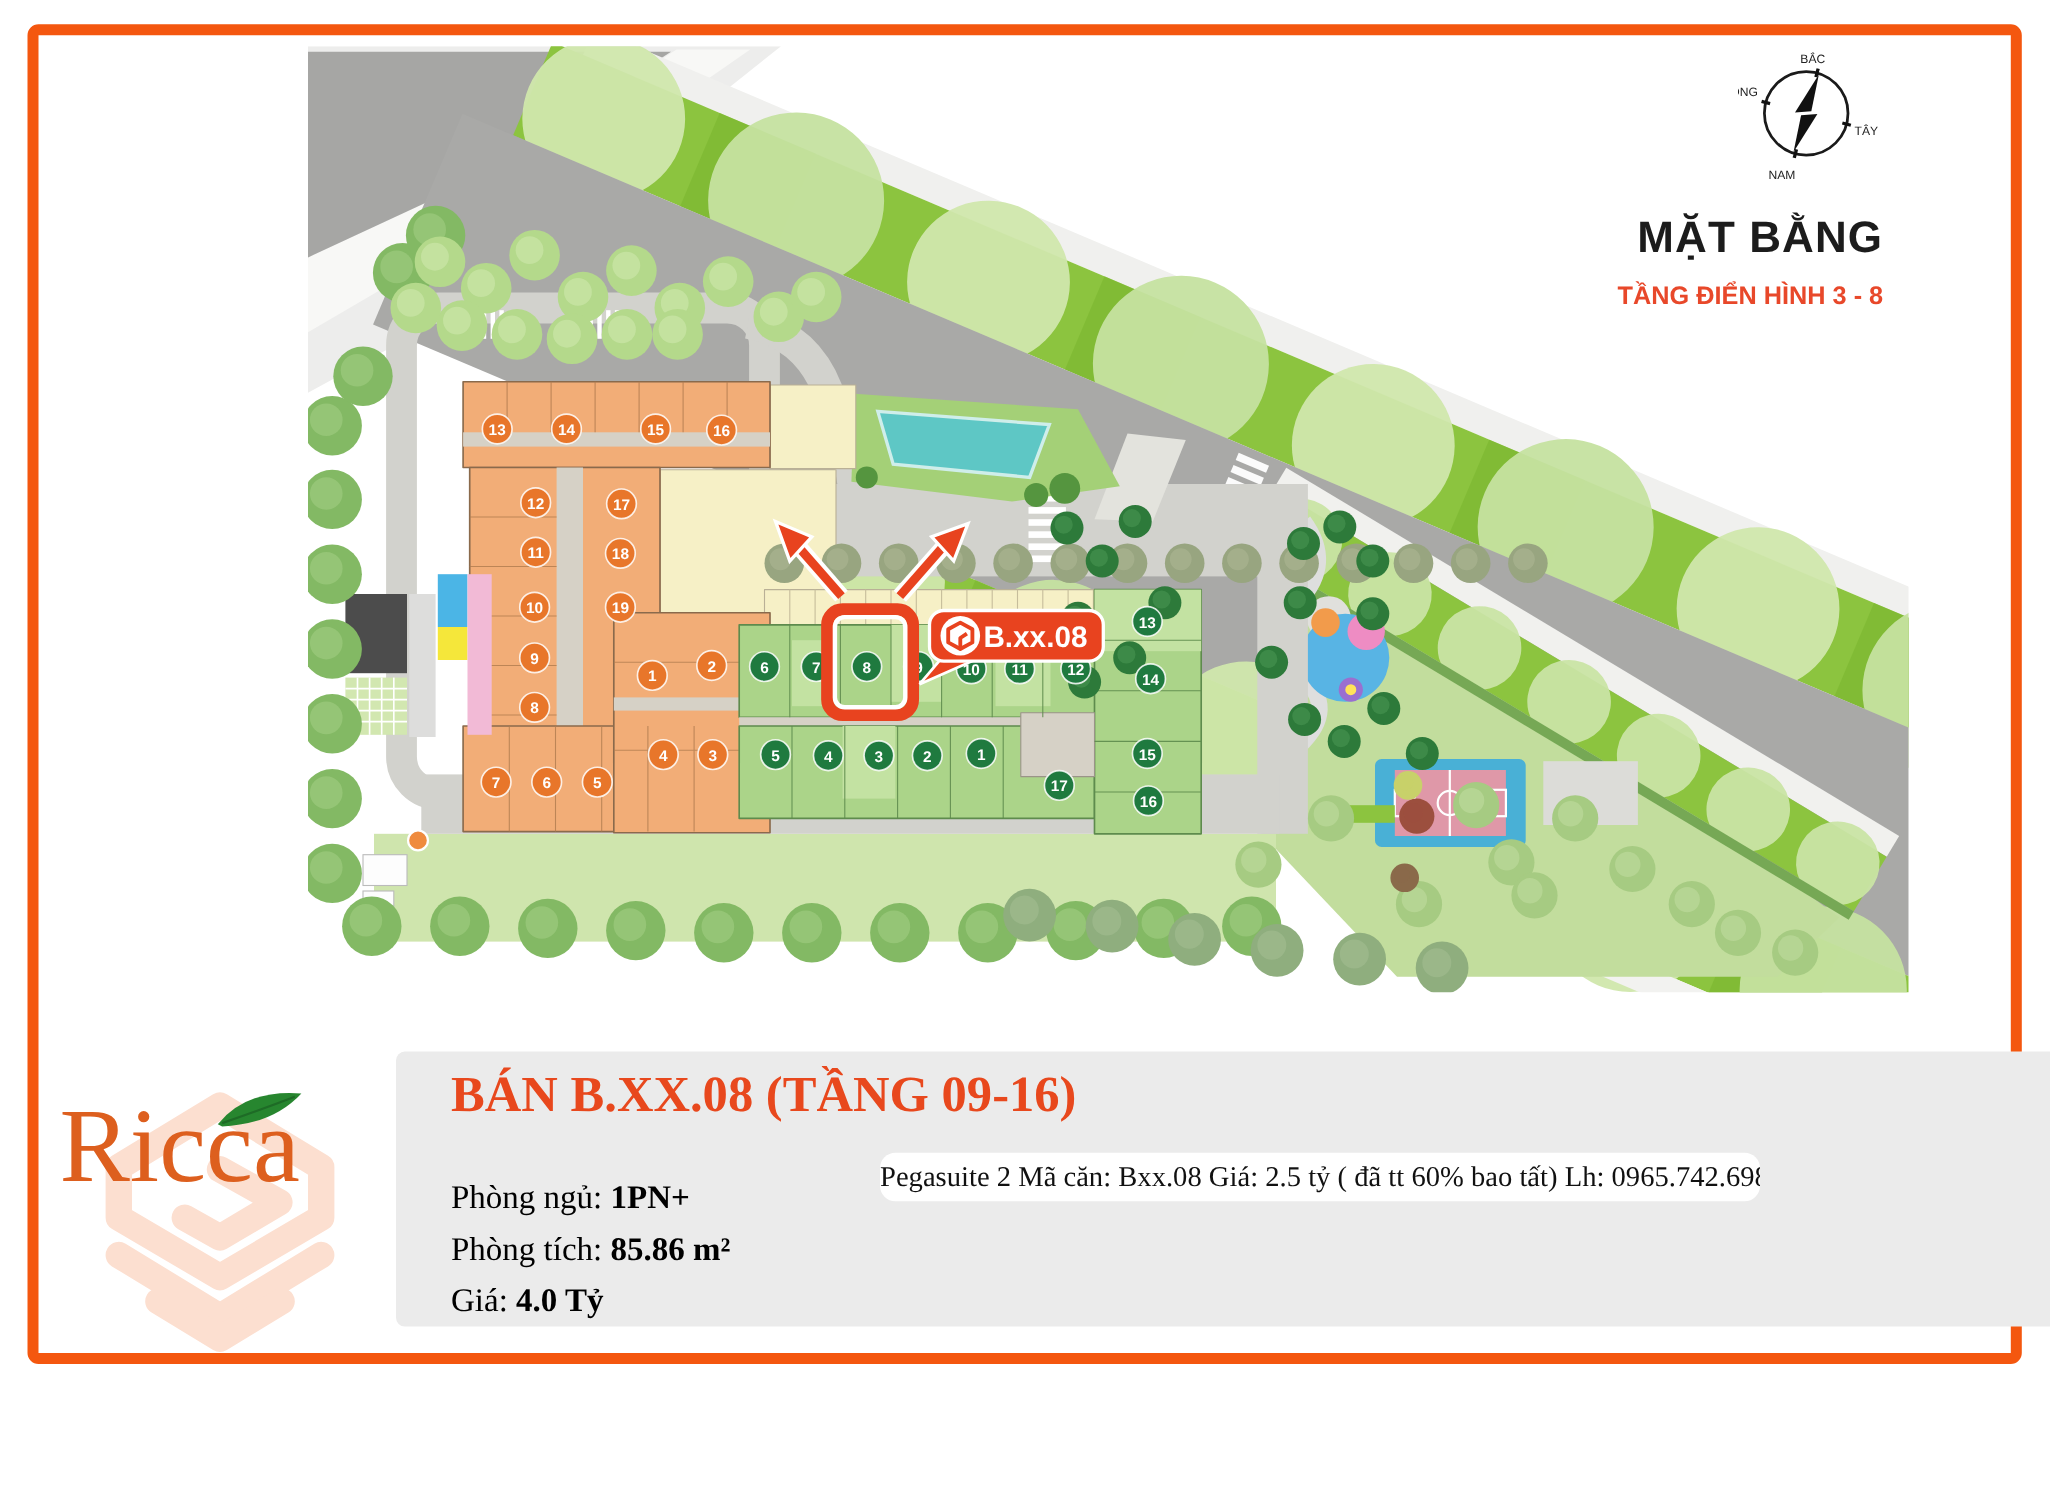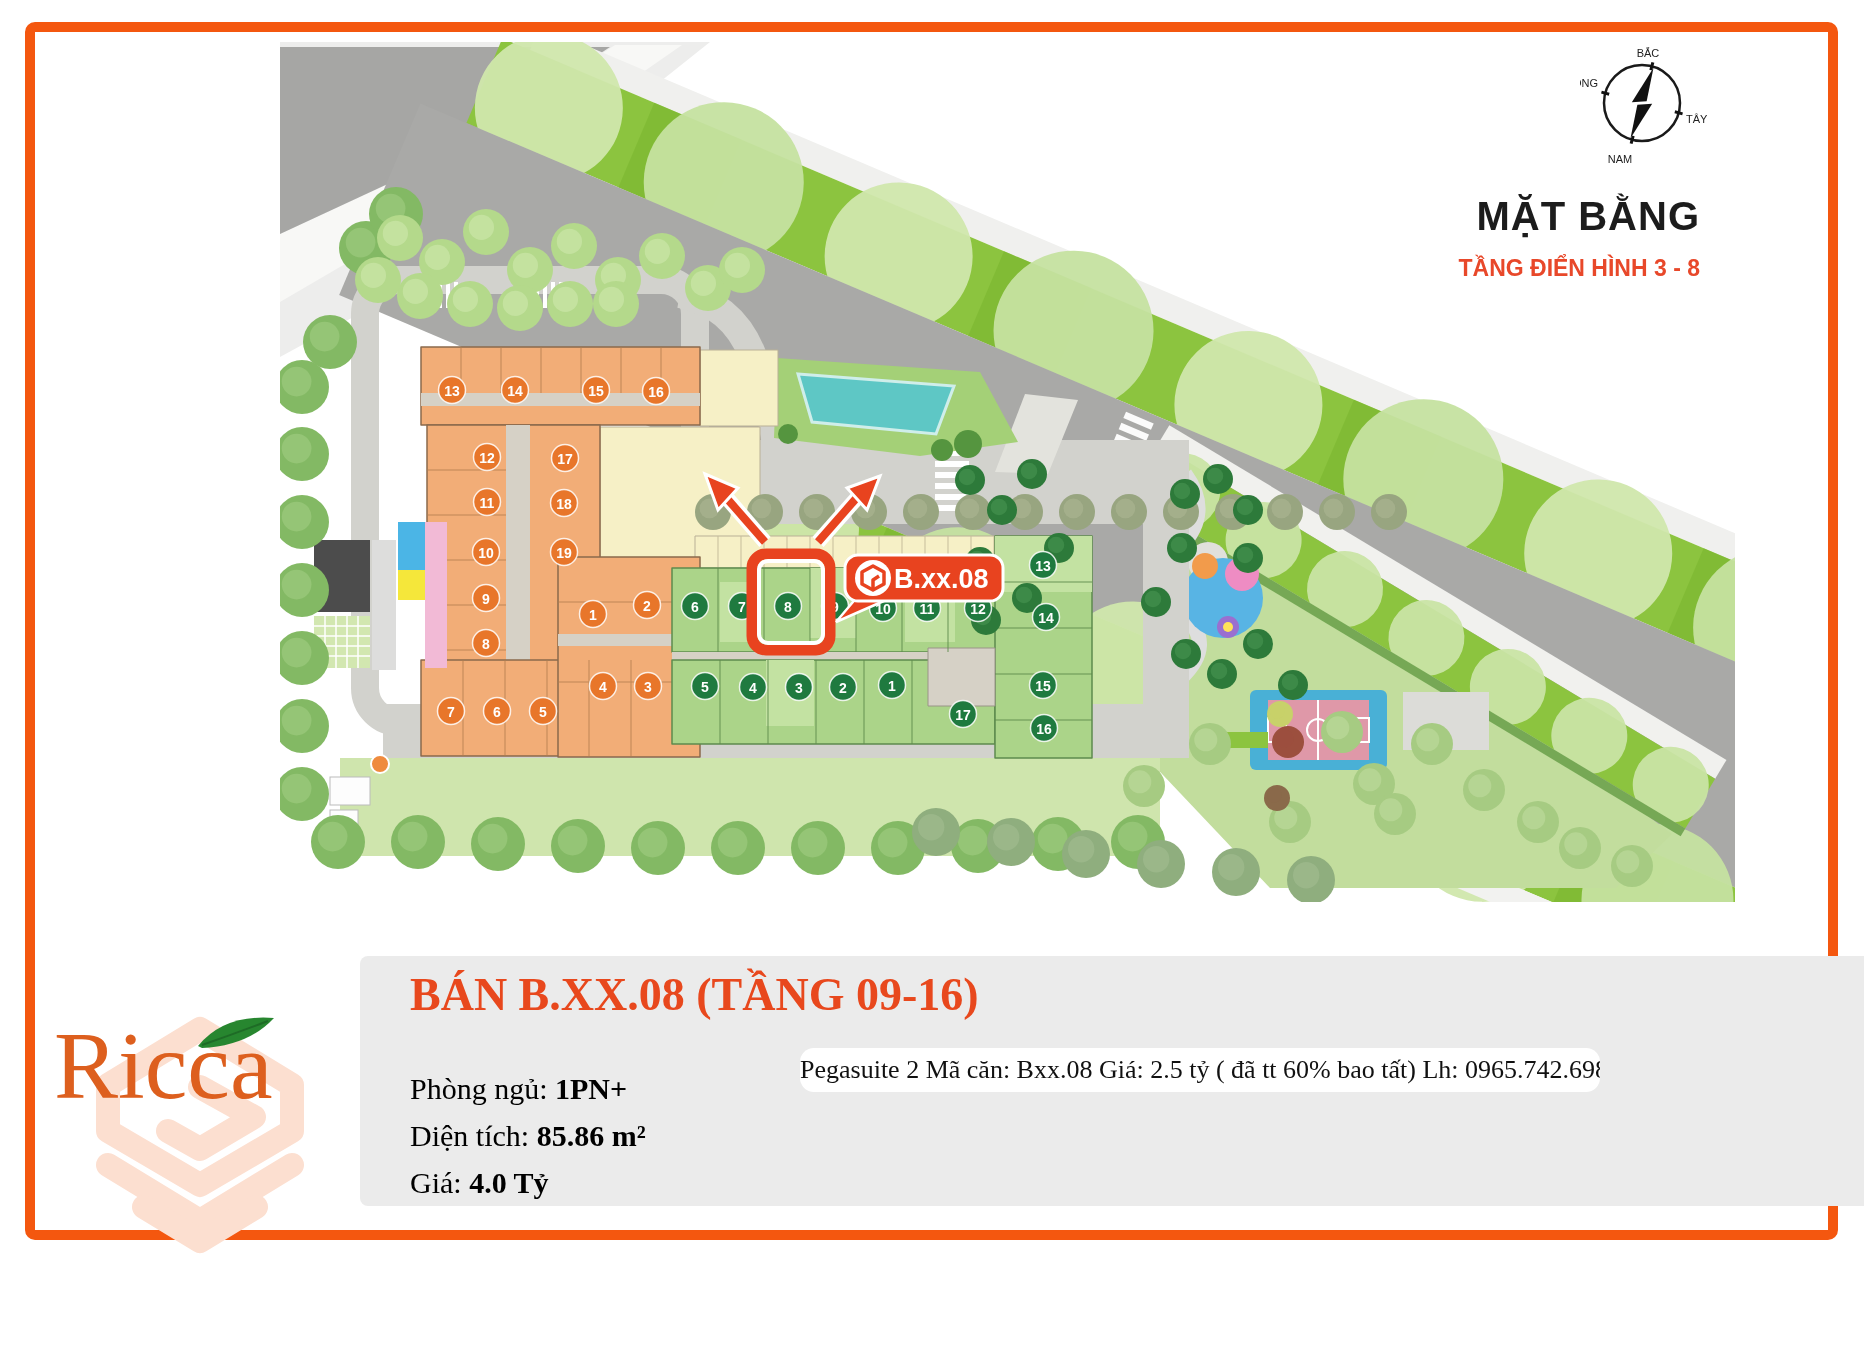--- a/index.html
+++ b/index.html
@@ -2,37 +2,37 @@
 <html><head>
 <meta charset="utf-8">
 <style>
   html,body{margin:0;padding:0;background:#ffffff;}
   body{width:1864px;height:1366px;position:relative;overflow:hidden;
        font-family:"Liberation Sans",sans-serif;}
   .frame{position:absolute;left:25px;top:22px;width:1793px;height:1198px;
          border:10px solid #f4570f;border-radius:10px;pointer-events:none;}
   .siteplan{position:absolute;left:280px;top:42px;}
   .compass{position:absolute;left:1580px;top:45px;}
-  .map-head{position:absolute;right:164px;top:194px;text-align:right;}
+  .map-head{position:absolute;right:152px;top:194px;text-align:right;}
   .map-title{font-size:40px;font-weight:700;color:#1c1c1c;letter-spacing:1px;
              font-family:"Liberation Sans",sans-serif;}
   .map-subtitle{font-size:23px;font-weight:700;color:#e8482a;margin-top:16px;}
   .panel{position:absolute;left:360px;top:956px;width:1548px;height:250px;
          background:#ebebeb;border-radius:8px;}
   .panel-title{position:absolute;left:50px;top:12px;font-family:"Liberation Serif",serif;
                font-weight:700;font-size:46px;color:#e8481d;}
   .detail{position:absolute;left:50px;font-family:"Liberation Serif",serif;
           font-size:30px;color:#000;margin-top:32px;}
   .detail b{font-weight:700;}
   .d1{top:84px}.d2{top:131px}.d3{top:178px}
   .note-box{position:absolute;left:440px;top:92px;width:800px;height:44px;
             background:#ffffff;border-radius:14px;font-family:"Liberation Serif",serif;
             font-size:26px;color:#111;line-height:44px;text-align:center;
             white-space:nowrap;overflow:hidden;}
-  .logo{position:absolute;left:48px;top:996px;width:310px;height:280px;text-decoration:underline;}
+  .logo{position:absolute;left:48px;top:972px;width:310px;height:280px;text-decoration:underline;}
   .logo-mark{position:absolute;left:0;top:0;}
   .logo-text{position:absolute;left:6px;top:14px;font-family:"Liberation Serif",serif;
              font-size:96px;color:#dd5f1e;letter-spacing:0px;}
   .leaf{position:absolute;left:146px;top:16px;}
   svg text{font-family:"Liberation Sans",sans-serif;}
 </style>
 </head>
 <body>
 
 <div class="frame"></div>
@@ -701,21 +701,21 @@
   </svg>
 </div>
 
 <div class="panel">
   <div class="panel-title">BÁN B.XX.08 (TẦNG 09-16)</div>
   <div class="detail d1">
     <span>Phòng ngủ:</span>
     <b>1PN+</b>
   </div>
   <div class="detail d2">
-    <span>Diện tích:</span>
+    <span>Phòng tích:</span>
     <b>85.86 m²</b>
   </div>
   <div class="detail d3">
     <span>Giá:</span>
     <b>4.0 Tỷ</b>
   </div>
   <div class="note-box">Pegasuite 2 Mã căn: Bxx.08 Giá: 2.5 tỷ ( đã tt 60% bao tất) Lh: 0965.742.698</div>
 </div>
 
 </body></html>

